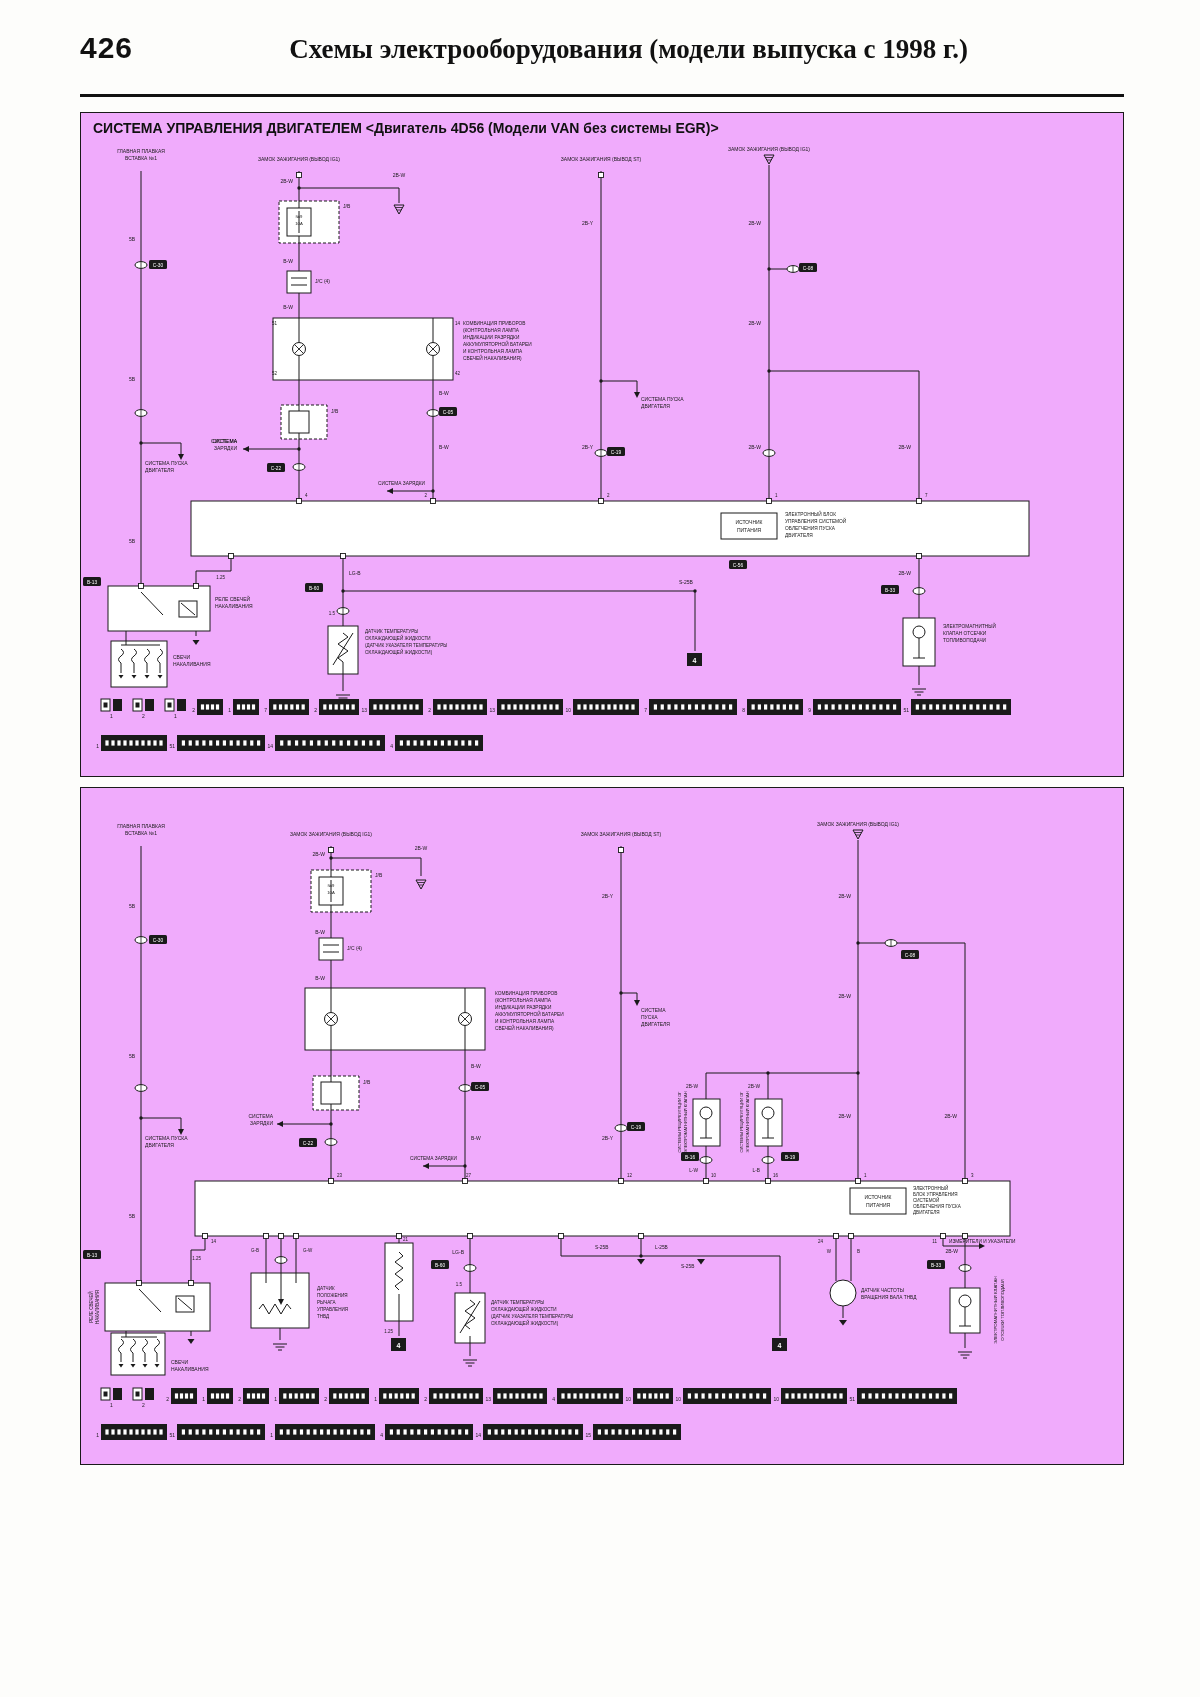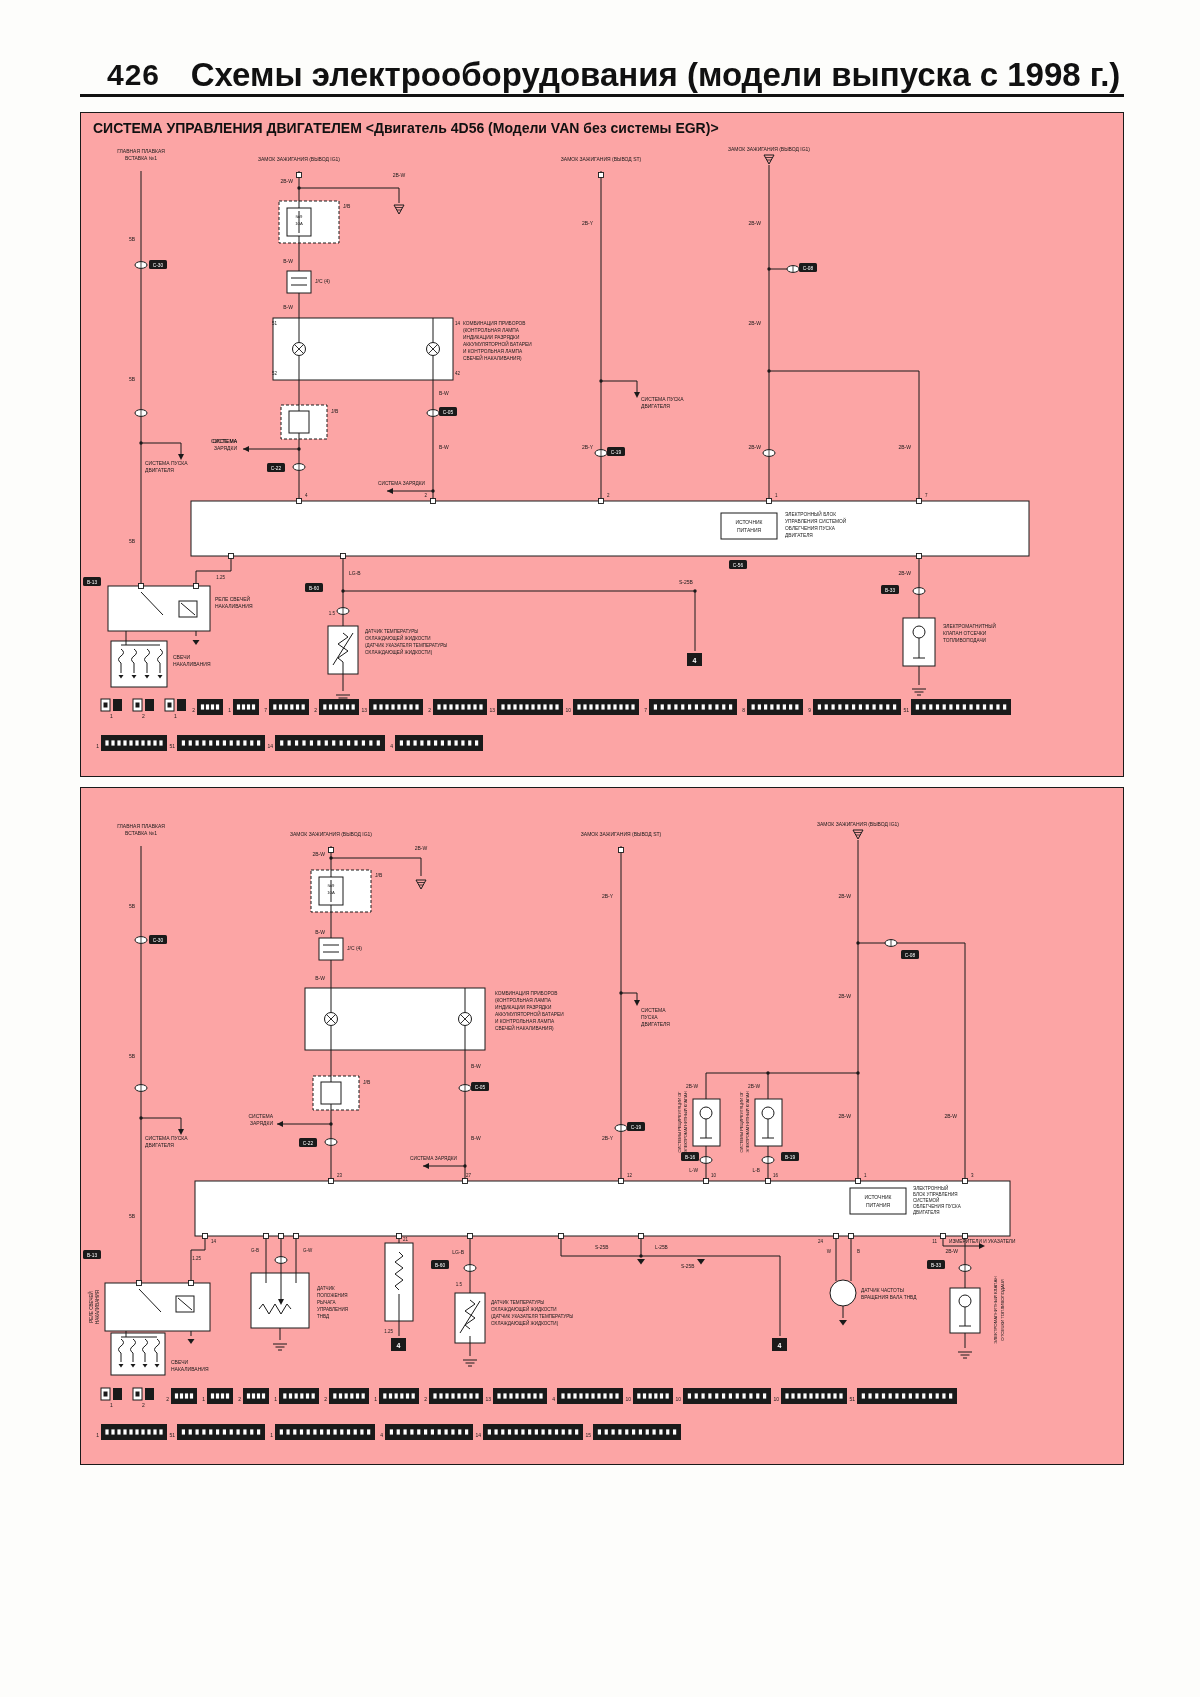--- a/index.html
+++ b/index.html
@@ -1,22 +1,22 @@
 <!DOCTYPE html>
 <html><head>
 <meta charset="utf-8">
 <style>
   html,body{margin:0;padding:0;background:#ffffff;}
   body{width:1200px;height:1697px;position:relative;font-family:"Liberation Sans",sans-serif;color:#111;}
   .sheet{position:absolute;inset:0;background:#fdfdfb;}
-  .hdr{position:absolute;top:56px;left:80px;width:1044px;display:flex;align-items:center;margin-left:27px;}
+  .hdr{position:absolute;top:31px;left:80px;width:1044px;display:flex;align-items:flex-end;}
   .pnum{font-size:30px;font-weight:bold;letter-spacing:1px;}
-  .ptitle{flex:1;text-align:center;font-size:33px;font-weight:bold;margin:0;}
+  .ptitle{flex:1;text-align:center;font-size:27px;font-weight:bold;margin:0;font-family:Liberation Serif, serif;}
   .rule{position:absolute;top:94px;left:80px;width:1044px;height:3px;background:#111;}
-  .panel{position:absolute;left:80px;width:1042px;border:1.6px solid #1a1a1a;background:#fca5a5;}
+  .panel{position:absolute;left:80px;width:1042px;border:1.6px solid #1a1a1a;background:#f0abfc;}
   .panel1{top:112px;height:663px;}
   .panel2{top:787px;height:676px;}
   .ptit{position:absolute;top:7px;left:12px;font-size:14px;font-weight:bold;white-space:nowrap;z-index:2;}
   svg.diag{position:absolute;left:0;top:0;width:100%;height:100%;}
   svg text{font-family:"Liberation Sans",sans-serif;}
 </style>
 </head>
 <body>
 
 <div class="sheet">

